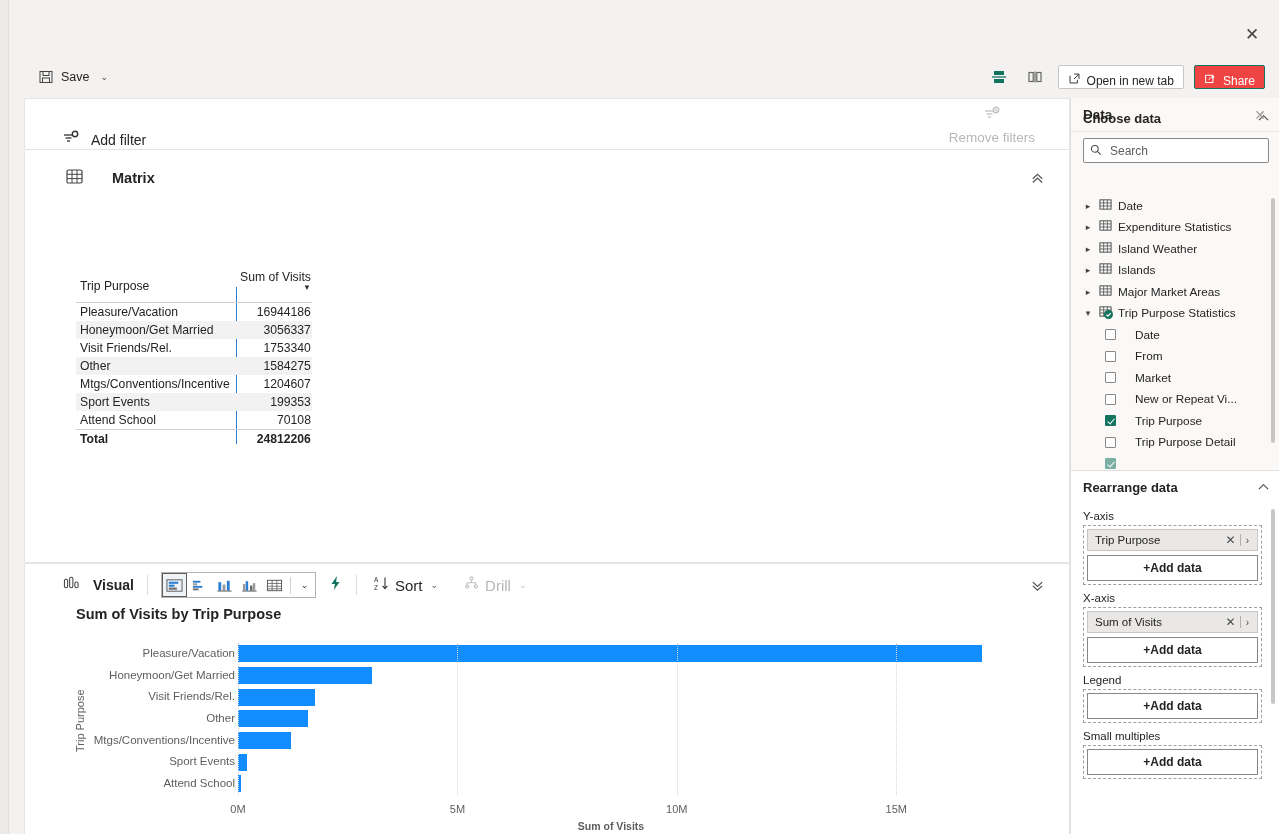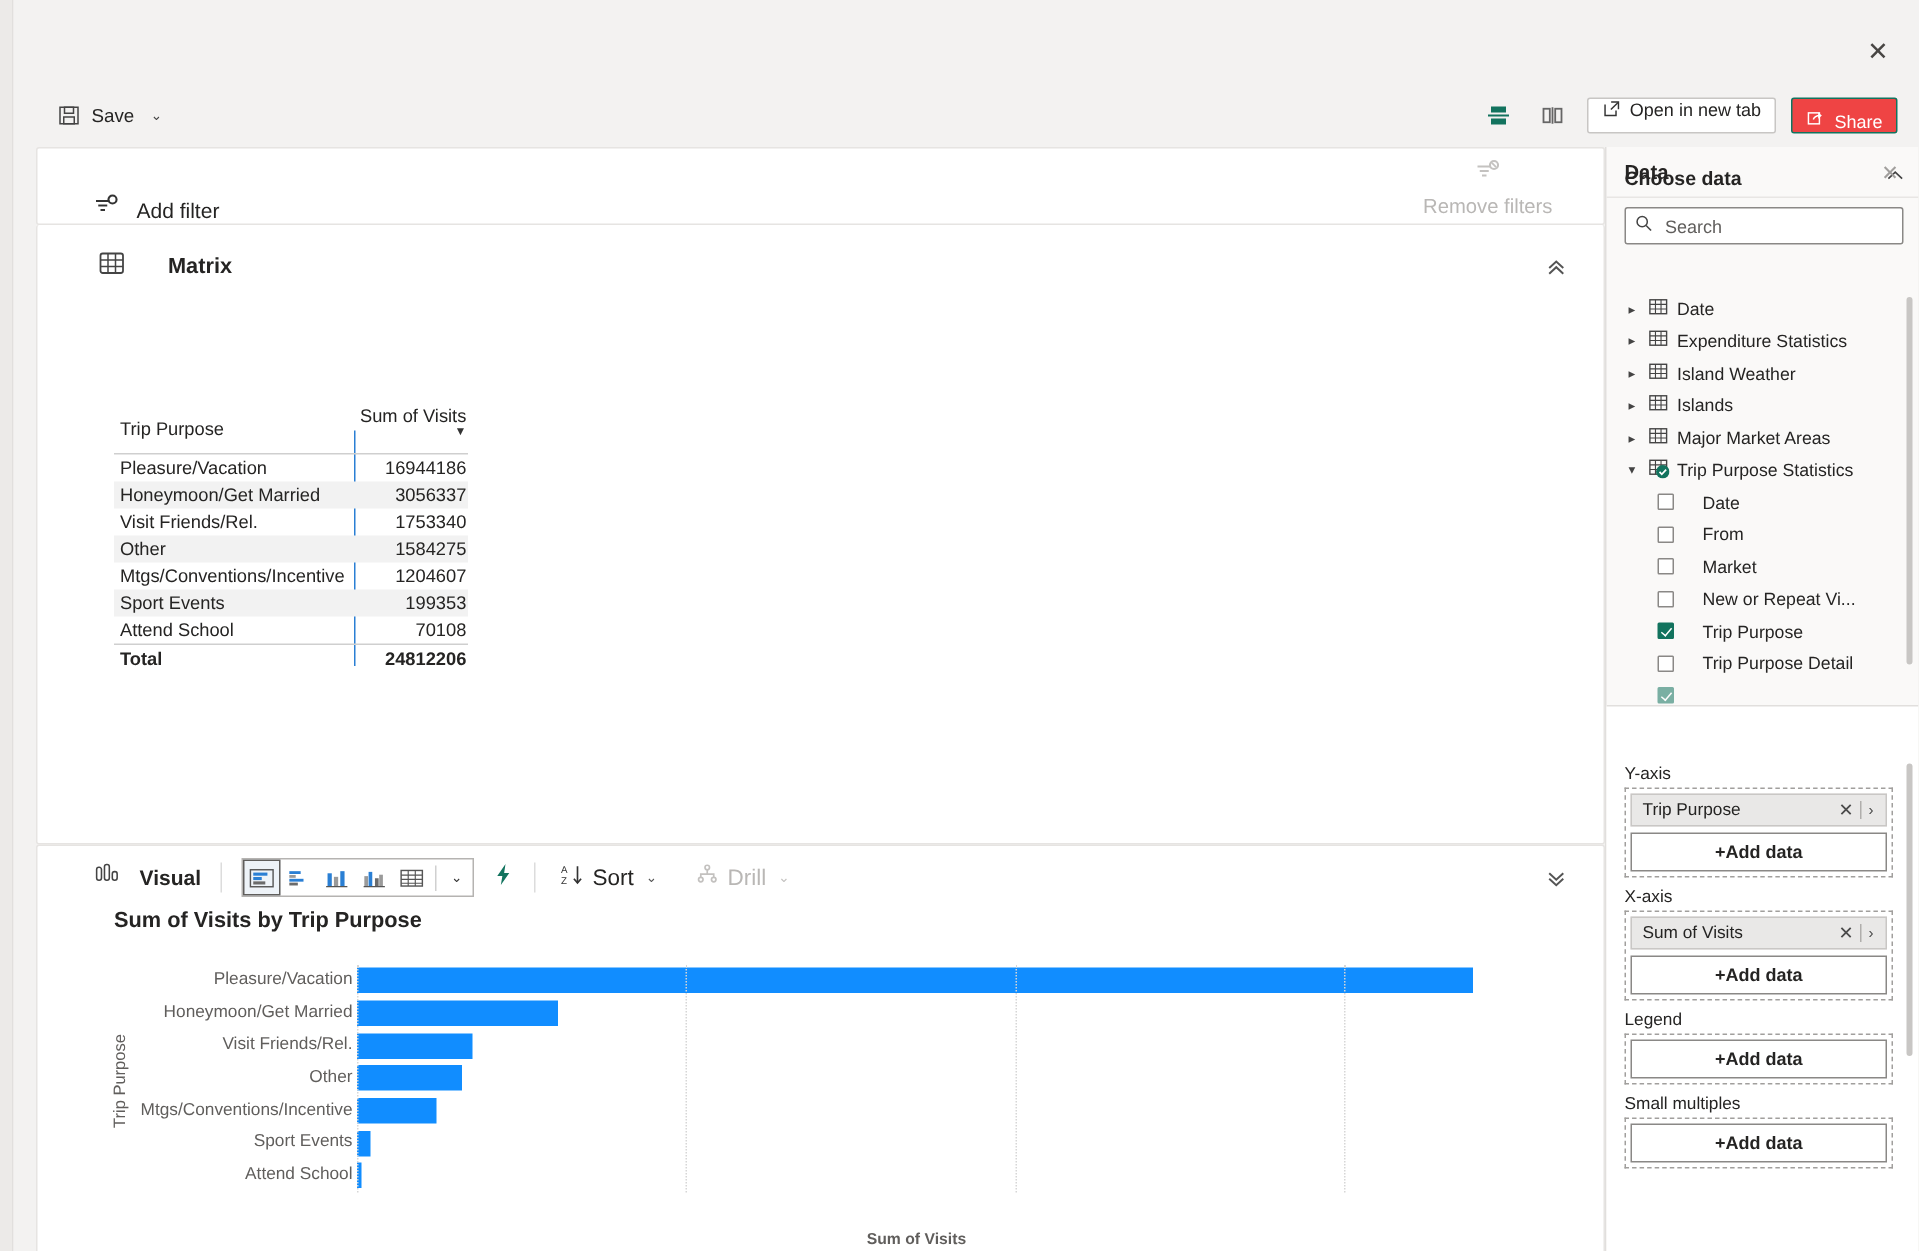--- a/index.html
+++ b/index.html
@@ -54,21 +54,21 @@
   .cmd-right {
     position:absolute; right:14px; top:3px; height:32px;
     display:flex; align-items:center; gap:10px;
   }
   .icon-btn {
     width:26px; height:26px; display:flex; align-items:center; justify-content:center;
     cursor:pointer; border-radius:2px;
   }
   .btn-outline {
     height:24px; border:1px solid #c8c6c4; background:#fff; border-radius:2px;
-    display:flex; align-items:flex-start; gap:6px; padding:0 9px;
+    display:flex; align-items:flex-end; gap:6px; padding:0 9px;
     font-size:12px; color:#252423; cursor:pointer; white-space:nowrap;
   }
   .btn-primary {
     height:24px; background:#ef4444; border:1px solid #12735e; border-radius:2px;
     display:flex; align-items:flex-end; gap:6px; padding:0 9px;
     font-size:12px; color:#fff; cursor:pointer; white-space:nowrap;
   }
 
   
   .canvas {
@@ -597,20 +597,26 @@
             <div class="bar-row">
               <div class="bar" title="Mtgs/Conventions/Incentive: 1204607" style="width: 7.08592%; background: rgb(17, 141, 255);"></div>
             </div>
             <div class="bar-row">
               <div class="bar" title="Sport Events: 199353" style="width: 1.17266%; background: rgb(17, 141, 255);"></div>
             </div>
             <div class="bar-row">
               <div class="bar" title="Attend School: 70108" style="width: 0.4124%; background: rgb(17, 141, 255);"></div>
             </div>
           </div>
+        <div class="x-labels" id="xlabels">
+            <div class="x-label" style="left: 0%;">0M</div>
+            <div class="x-label" style="left: 29.4118%;">5M</div>
+            <div class="x-label" style="left: 58.8235%;">10M</div>
+            <div class="x-label" style="left: 88.2353%;">15M</div>
+          </div>
         <div class="x-axis-title">Sum of Visits</div>
       </div>
     </div>
   </div>
 
   <div class="right-panel">
     <div class="rp-head">
       <span class="rp-title">Data</span>
       <span class="rp-close">✕</span>
     </div>
@@ -743,20 +749,28 @@
         <span class="tree-child-label">Trip Purpose Detail</span>
       </div>
       <div class="tree-row tree-child" style="opacity:.55">
         <span class="chk checked"></span>
         <span class="tree-child-label"></span>
       </div>
     </div>
     <div class="tree-scrollbar"></div>
 
     <div class="rearrange">
+      <div class="rp-section-head">
+        <span class="rp-section-title">Rearrange data</span>
+        <span class="rp-chevron">
+          <svg width="11" height="8" viewBox="0 0 12 8">
+              <path d="M1 6.3L6 1.5l5 4.8" fill="none" stroke="#444" stroke-width="1.2"></path>
+            </svg>
+        </span>
+      </div>
 
       <div class="ra-body">
 
         <div class="field-label">Y-axis</div>
         <div class="dropzone">
           <div class="pill">
             <span class="pill-name">Trip Purpose</span>
             <span class="pill-x">✕</span>
             <span class="pill-sep"></span>
             <span class="pill-arrow">›</span>

